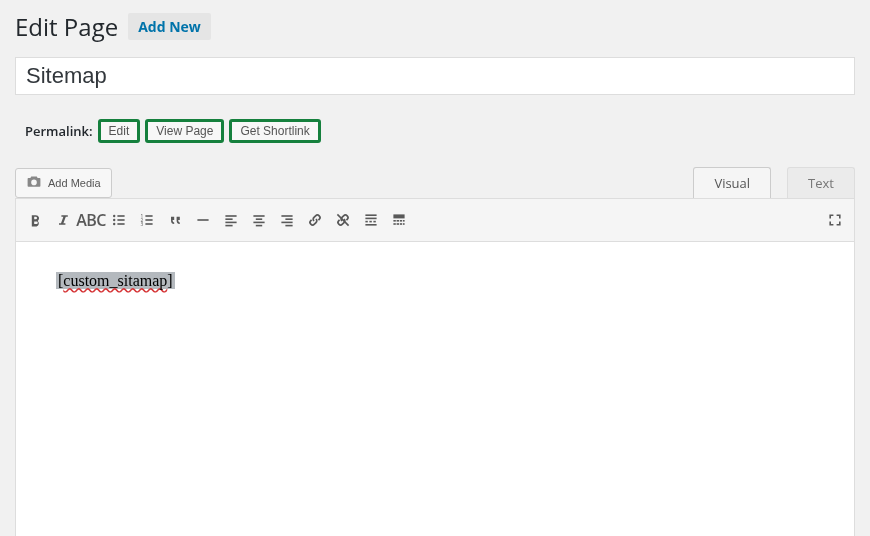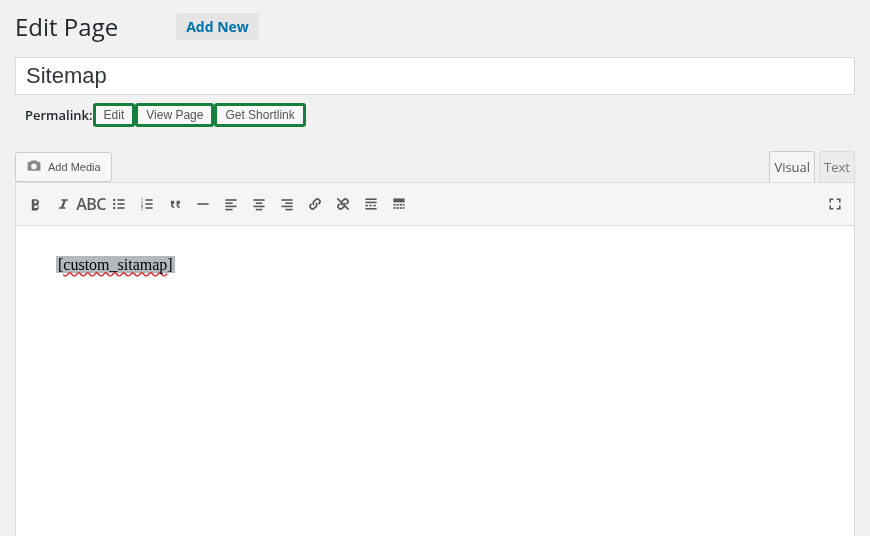--- a/index.html
+++ b/index.html
@@ -14,21 +14,20 @@
   }
   .wrap {
     padding: 10px 15px 0 15px;
   }
   h1.page-header {
     font-size: 24px;
     font-weight: 400;
     margin: 0 0 14px 0;
     display: flex;
     align-items: center;
-    gap: 48px;
   }
   .add-new-btn {
     margin-left: 10px;
     font-size: 14px;
     color: #0073aa;
     background: #e5e5e5;
     padding: 4px 10px;
     border-radius: 2px;
     cursor: pointer;
     text-decoration: none;
@@ -40,23 +39,24 @@
     padding: 6px 10px;
     height: 38px;
     font-size: 22px;
     line-height: 26px;
     border: 1px solid #ddd;
     background: #fff;
     color: #32373c;
     outline: none;
   }
   .permalink-row {
-    margin-top: 8px;
-    display: flex;
-    align-items: center;
+    margin-top: 24px;
+    display: flex;
+    align-items: center;
+    gap: 5px;
     font-size: 13px;
     color: #555;
     padding-left: 10px;
   }
   .permalink-row strong { color: #23282d; font-weight:600; }
   .slug-highlight {
     background: #fffbcc;
     padding: 0 2px;
   }
   .permalink-url { color: #333; }
@@ -84,29 +84,29 @@
     border-radius: 3px;
     cursor: pointer;
     display: inline-flex;
     align-items: center;
     gap: 6px;
   }
   .editor-tabs { display:flex; gap:4px; }
   .editor-tab {
     border: 1px solid #ddd;
     border-bottom: none;
-    padding: 6px 4px;
+    padding: 6px 20px;
     font-size: 13px;
     cursor: pointer;
     color: #555;
     border-top-left-radius: 3px;
     border-top-right-radius: 3px;
   }
   .editor-tab.active { background:#f5f5f5; border-color:#ccc; color:#555;}
-  .editor-tab.inactive { background:#ebebeb; color:#777; }
+  .editor-tab.inactive { background:#ebebeb; color:#777;margin-left:12px; }
   .tinymce-toolbar {
     border: 1px solid #ddd;
     background: #f5f5f5;
     padding: 4px 6px;
     display: flex;
     align-items: center;
     height: 34px;
     gap: 2px;
   }
   .tb-btn {

